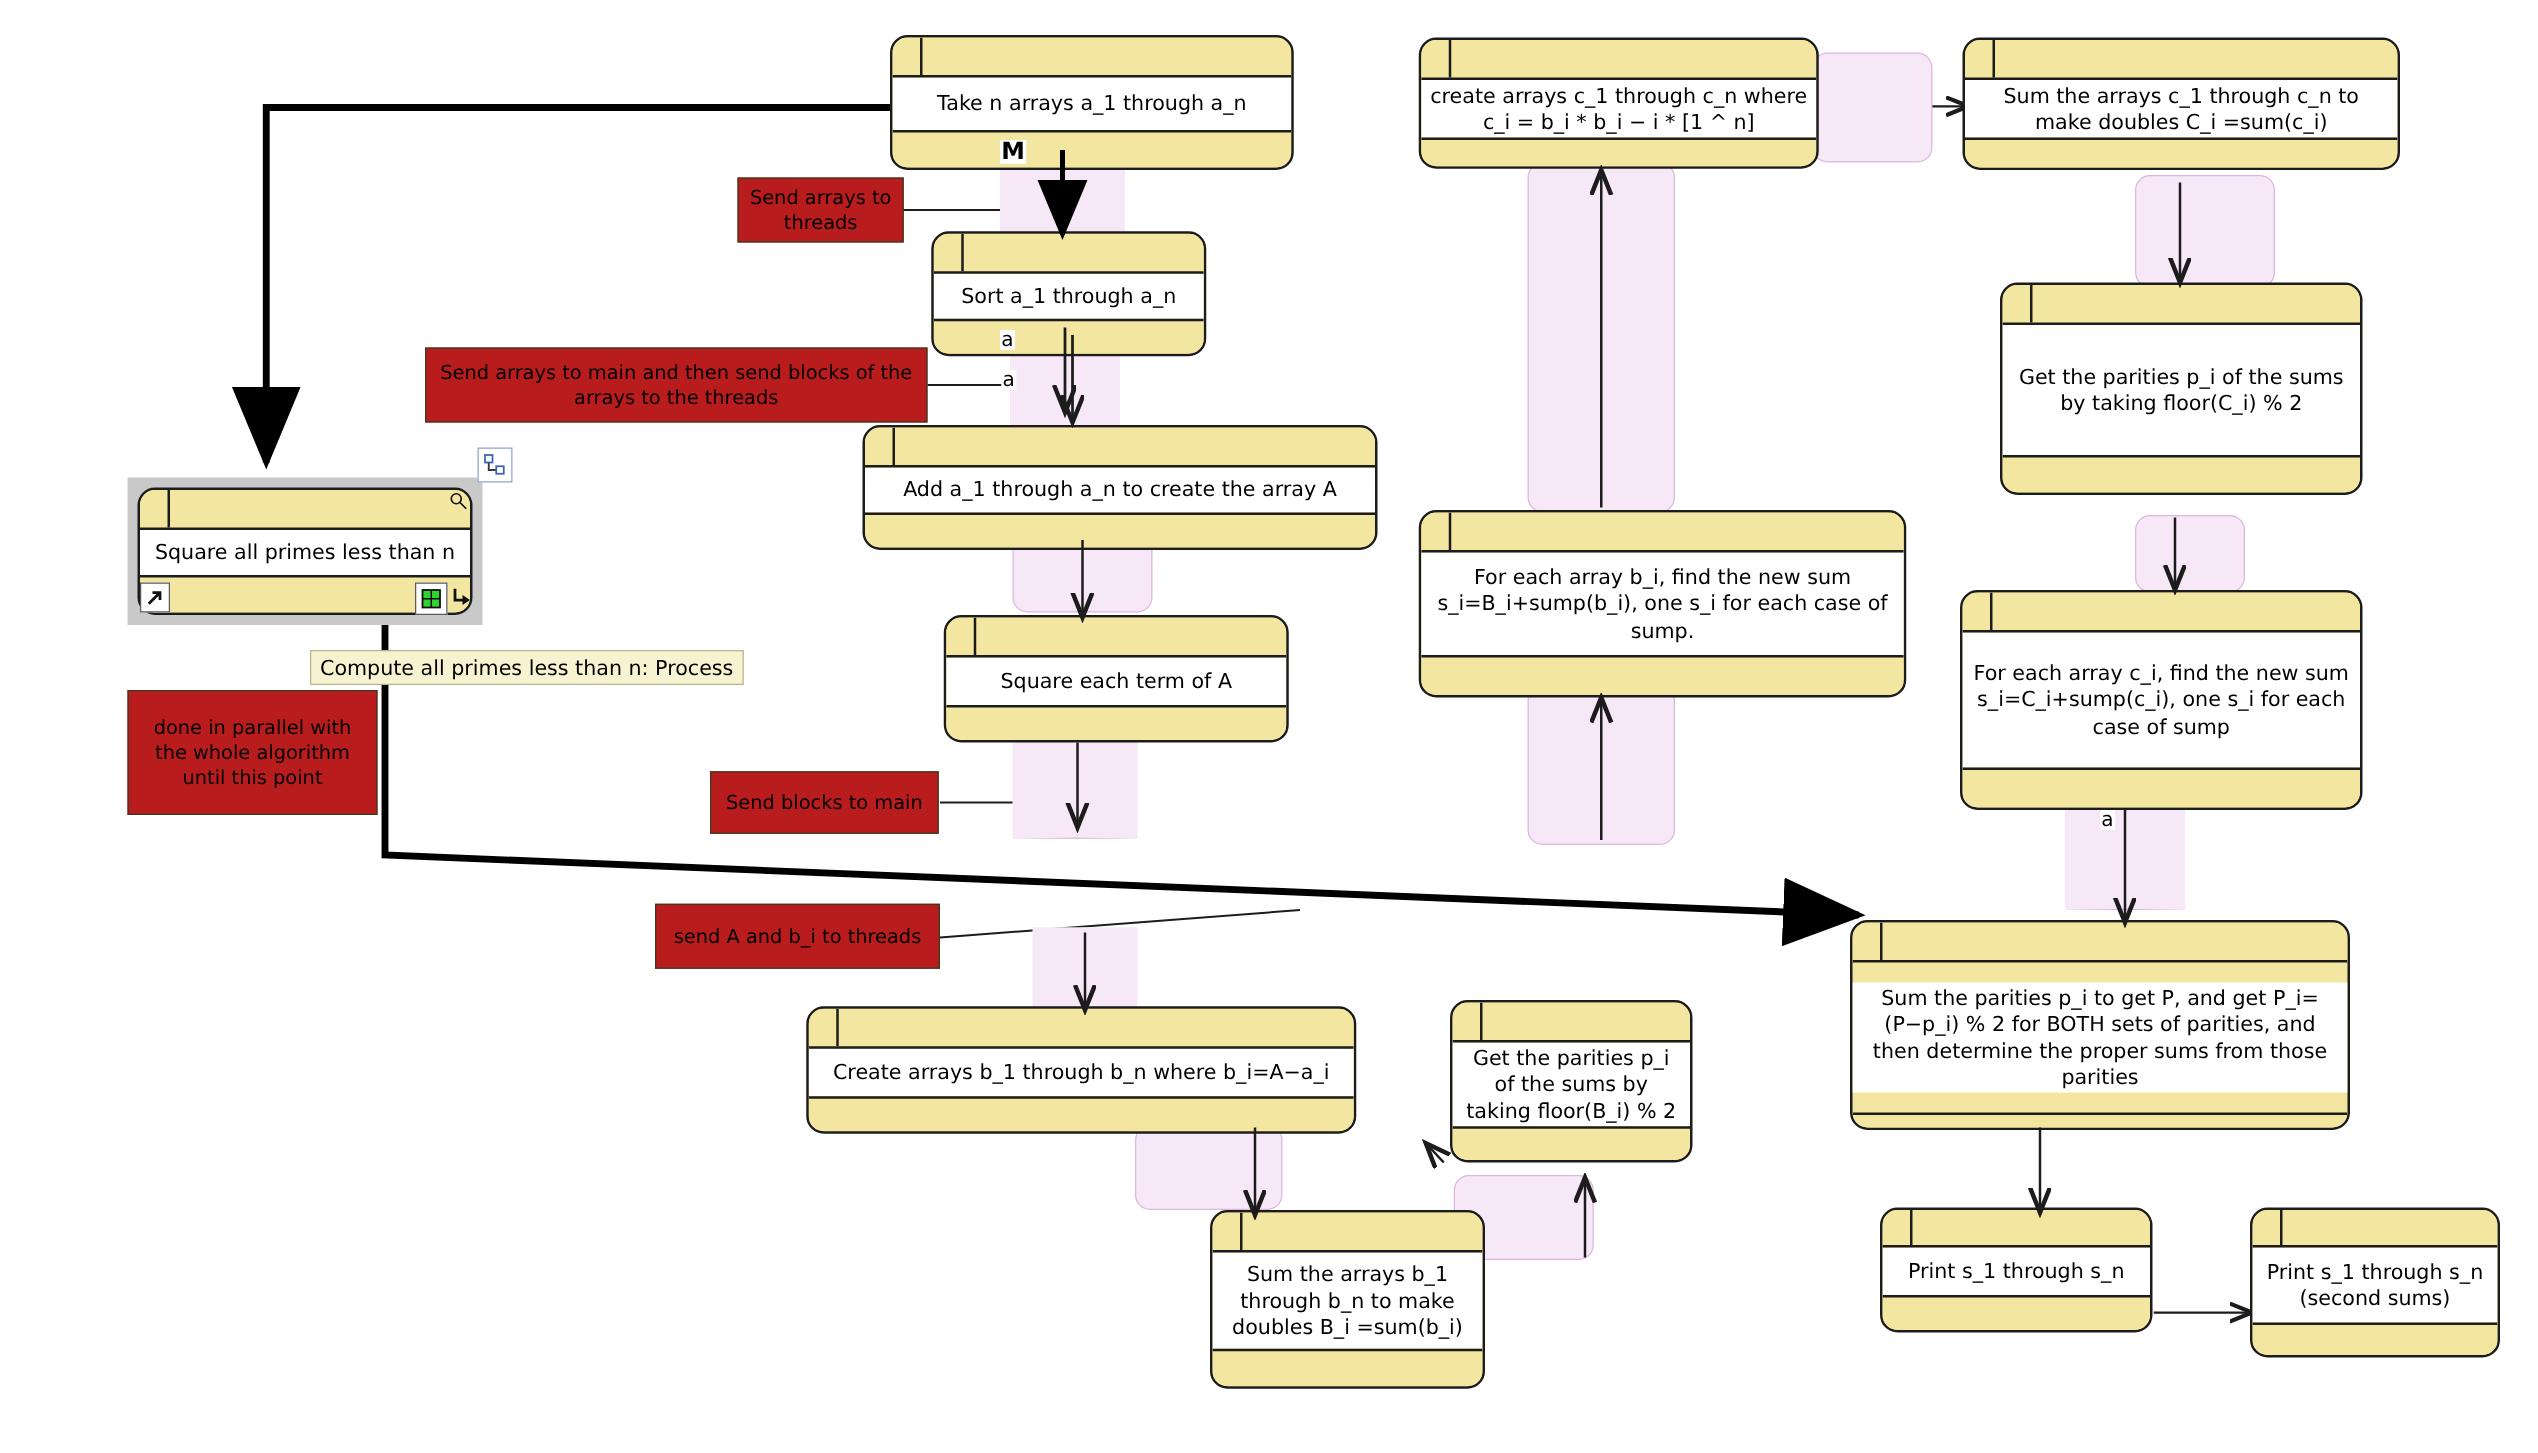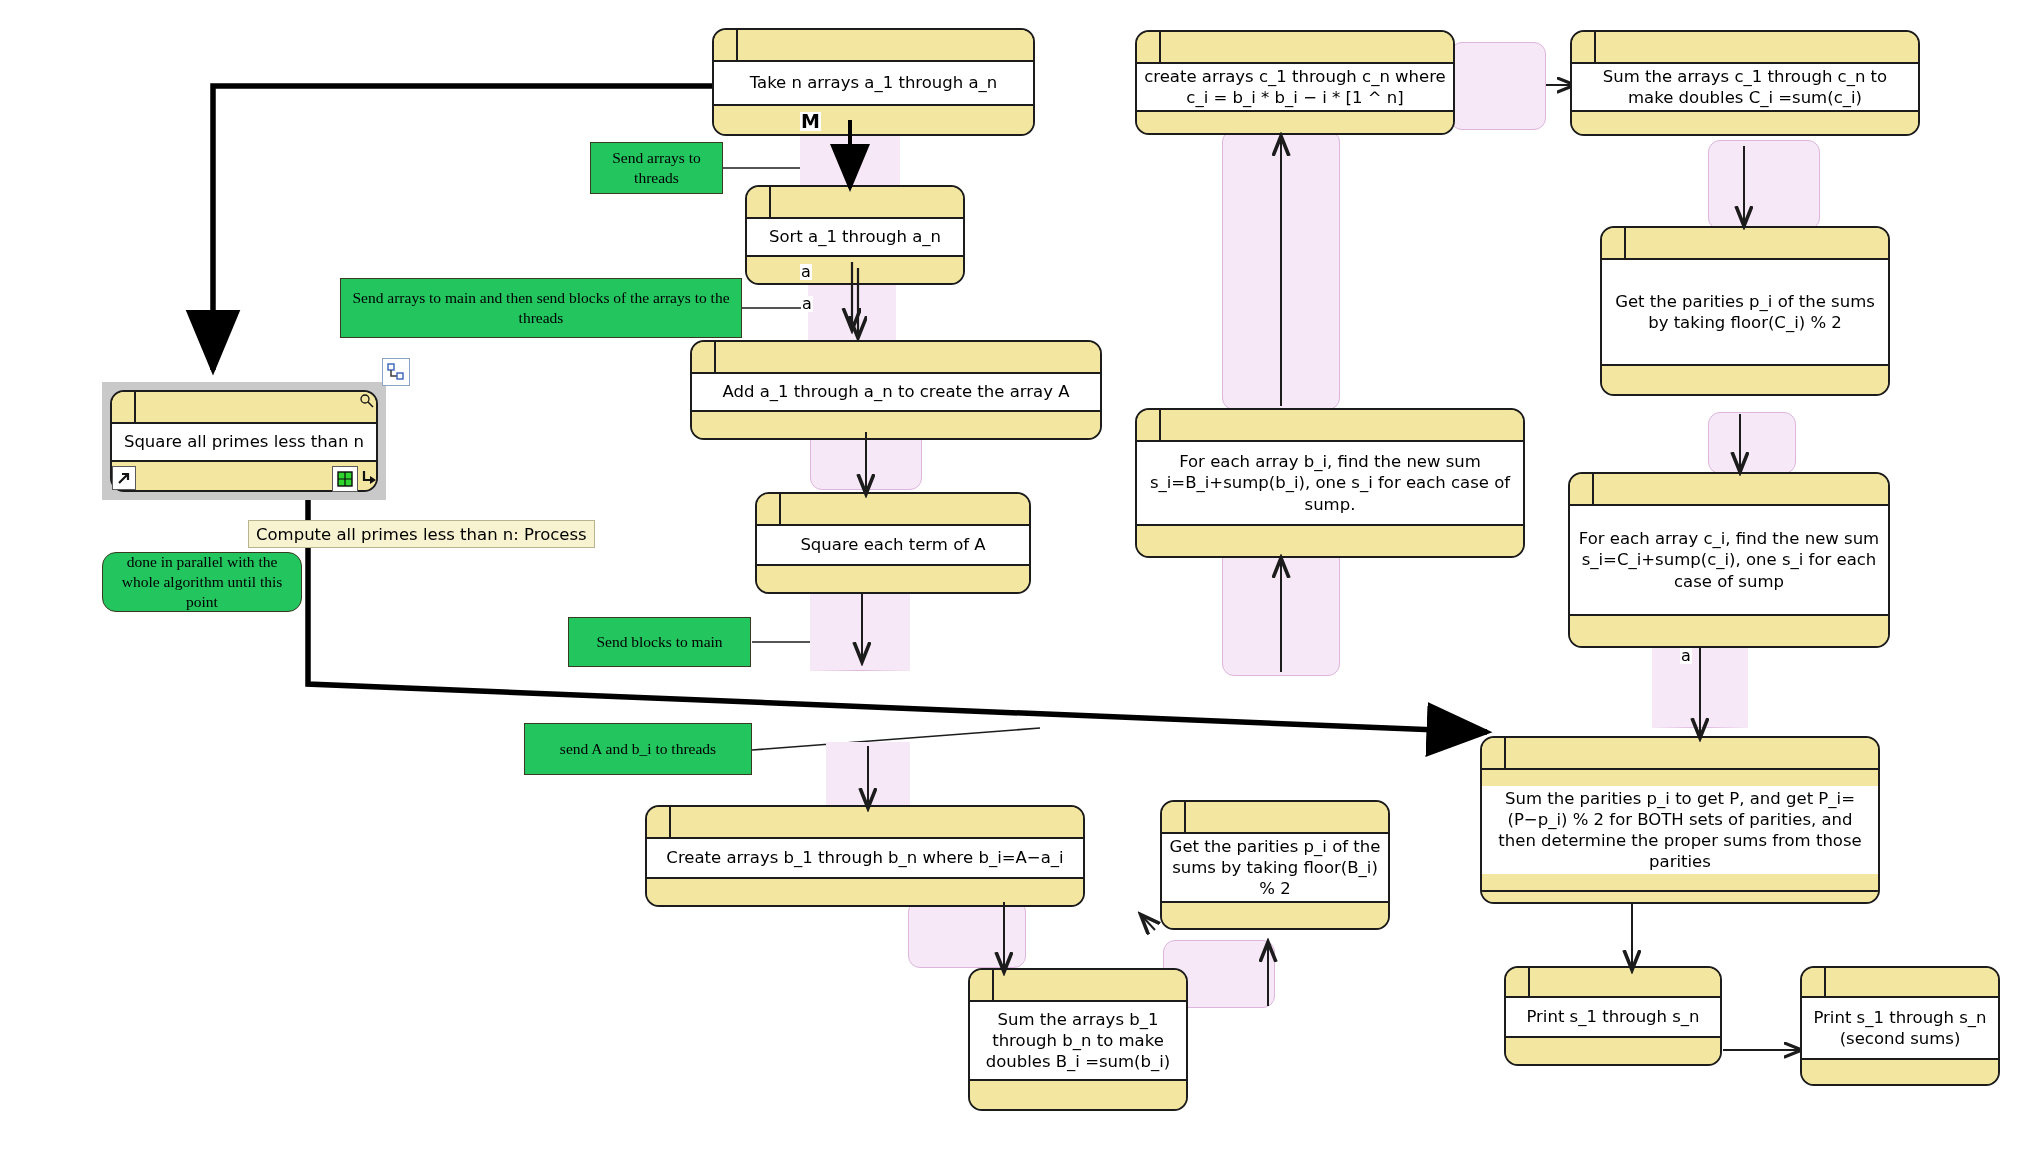--- a/index.html
+++ b/index.html
@@ -44,29 +44,28 @@
   .node .band-bot{
     background:#f2e6a0;
     border-top:2px solid #1c1c1c;
     flex:0 0 auto;
     position:relative;
   }
 
   
   .note{
     position:absolute;box-sizing:border-box;
-    background:#22c55e;
+    background:#b91c1c;
     border:1.5px solid #3a3a20;
     color:#000;
     display:flex;align-items:center;justify-content:center;
     text-align:center;
     line-height:1.3;
     z-index:30;
     padding:2px 6px;
-    font-family:Liberation Serif, serif;
   }
 
   
   .tooltip{
     position:absolute;box-sizing:border-box;
     background:#f7f2cf;
     border:1px solid #b9b48d;
     color:#000;
     display:flex;align-items:center;
     padding:2px 7px;
@@ -233,21 +232,21 @@
     <div class="band-body">Create arrays b_1 through b_n where b_i=A−a_i</div>
     <div class="band-bot" style="height:26px;"></div>
   </div>
 
   <div class="node" style="left:968px;top:968px;width:220px;height:143px;font-size:16.5px;">
     <div class="band-top" style="height:30px;"></div>
     <div class="band-body">Sum the arrays b_1 through b_n to make doubles B_i =sum(b_i)</div>
     <div class="band-bot" style="height:28px;"></div>
   </div>
 
-  <div class="node" style="left:1160px;top:800px;width:230px;height:130px;font-size:16.5px;">
+  <div class="node" style="left:1160px;top:800px;width:194px;height:130px;font-size:16.5px;">
     <div class="band-top" style="height:30px;"></div>
     <div class="band-body">Get the parities p_i of the sums by taking floor(B_i) % 2</div>
     <div class="band-bot" style="height:26px;"></div>
   </div>
 
   <div class="node" style="left:1135px;top:408px;width:390px;height:150px;font-size:16.5px;">
     <div class="band-top" style="height:30px;"></div>
     <div class="band-body">For each array b_i, find the new sum s_i=B_i+sump(b_i), one s_i for each case of sump.</div>
     <div class="band-bot" style="height:30px;"></div>
   </div>
@@ -337,15 +336,15 @@
   <div class="tooltip" style="left:248px;top:520px;height:28px;font-size:16.5px;">Compute all primes less than n: Process</div>
 
   <div class="note" style="left:590px;top:142px;width:133px;height:52px;font-size:15.5px;">Send arrays to threads</div>
 
   <div class="note" style="left:340px;top:278px;width:402px;height:60px;font-size:15.5px;text-align:center;">Send arrays to main and then send blocks of the arrays to the threads</div>
 
   <div class="note" style="left:568px;top:617px;width:183px;height:50px;font-size:15.5px;">Send blocks to main</div>
 
   <div class="note" style="left:524px;top:723px;width:228px;height:52px;font-size:15.5px;">send A and b_i to threads</div>
 
-  <div class="note" style="left:102px;top:552px;width:200px;height:60px;font-size:15.5px;border-radius:14px;">done in parallel with the whole algorithm until this point</div>
+  <div class="note" style="left:102px;top:552px;width:200px;height:100px;font-size:15.5px;">done in parallel with the whole algorithm until this point</div>
 
 </div>
 
 </body></html>

